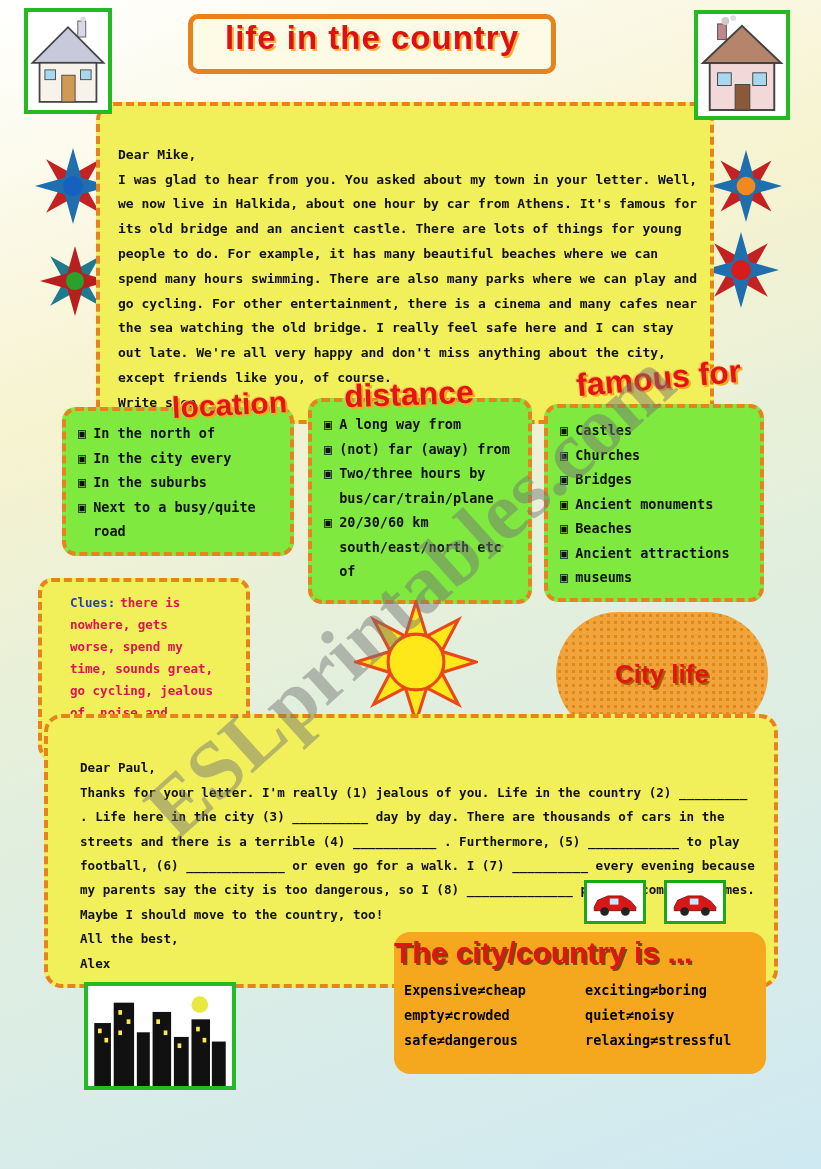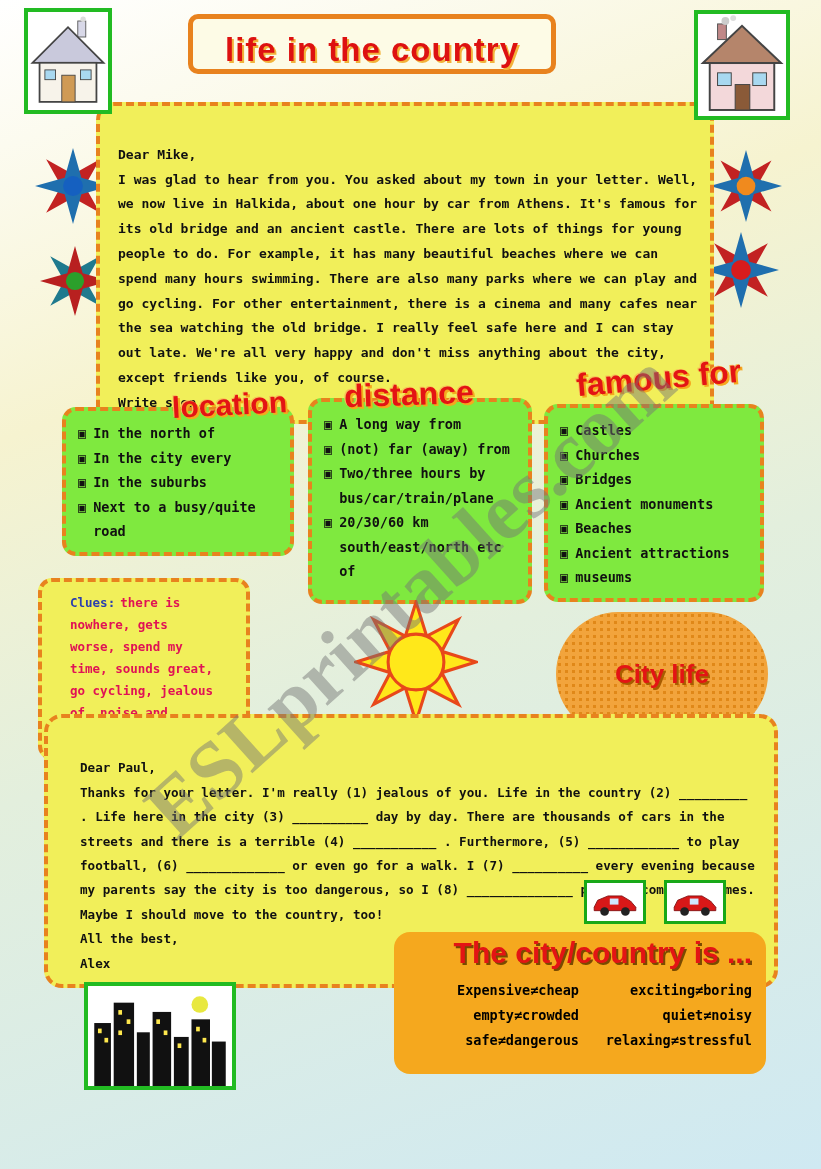--- a/index.html
+++ b/index.html
@@ -13,21 +13,21 @@
   .watermark {
     position:absolute; left:410px; top:595px;
     transform:translate(-50%,-50%) rotate(-42deg);
     font-family:"Liberation Serif", serif; font-weight:bold; font-size:82px;
     color:rgba(118,118,118,0.48); white-space:nowrap; z-index:60; pointer-events:none;
   }
   
   .title-box {
     position:absolute; left:188px; top:14px; width:368px; height:60px; z-index:5;
     background:#fdfbe6; border:5px solid #e8821e; border-radius:10px;
-    display:flex; align-items:flex-end; justify-content:center;
+    display:flex; align-items:flex-start; justify-content:center;
   }
   .title-box span {
     font-family:"Liberation Sans", sans-serif; font-weight:900; font-size:33px;
     color:#dd1111; text-shadow:2px 2px 0 #f3b23a; letter-spacing:1px;
   }
   
   .picbox { position:absolute; z-index:4; background:#fff; border:4px solid #22bb22; }
   .house-left  { left:24px;  top:8px;  width:88px; height:106px; }
   .house-right { left:694px; top:10px; width:96px; height:110px; }
   .picbox svg { width:100%; height:100%; display:block; }
@@ -91,21 +91,21 @@
   .carbox {
     position:absolute; width:62px; height:44px; z-index:6;
     background:#fff; border:3px solid #18a818;
     display:flex; align-items:center; justify-content:center;
   }
   .car1 { left:584px; top:880px; } .car2 { left:664px; top:880px; }
   .carbox svg { width:52px; height:36px; }
   
   .ccbox {
     position:absolute; left:394px; top:932px; width:372px; height:142px; z-index:5;
-    background:#f5a81e; border-radius:16px; padding:4px 14px 6px 16px;text-align:right;
+    background:#f5a81e; border-radius:16px; padding:4px 14px 6px 0;
   }
   .cctitle {
     font-family:"Liberation Sans", sans-serif; font-weight:900; font-size:30px;
     color:#e31414; text-shadow:2px 2px 0 #7a4a00; white-space:nowrap; margin-bottom:8px;
   }
   .ccpairs { display:flex; gap:14px; padding-left:10px; }
   .ccpairs ul { list-style:none; flex:1; }
   .ccpairs li { font-size:13.5px; font-weight:bold; line-height:25px; color:#000; }
   
   .skyline { left:84px; top:982px; width:152px; height:108px; z-index:6; position:absolute;

